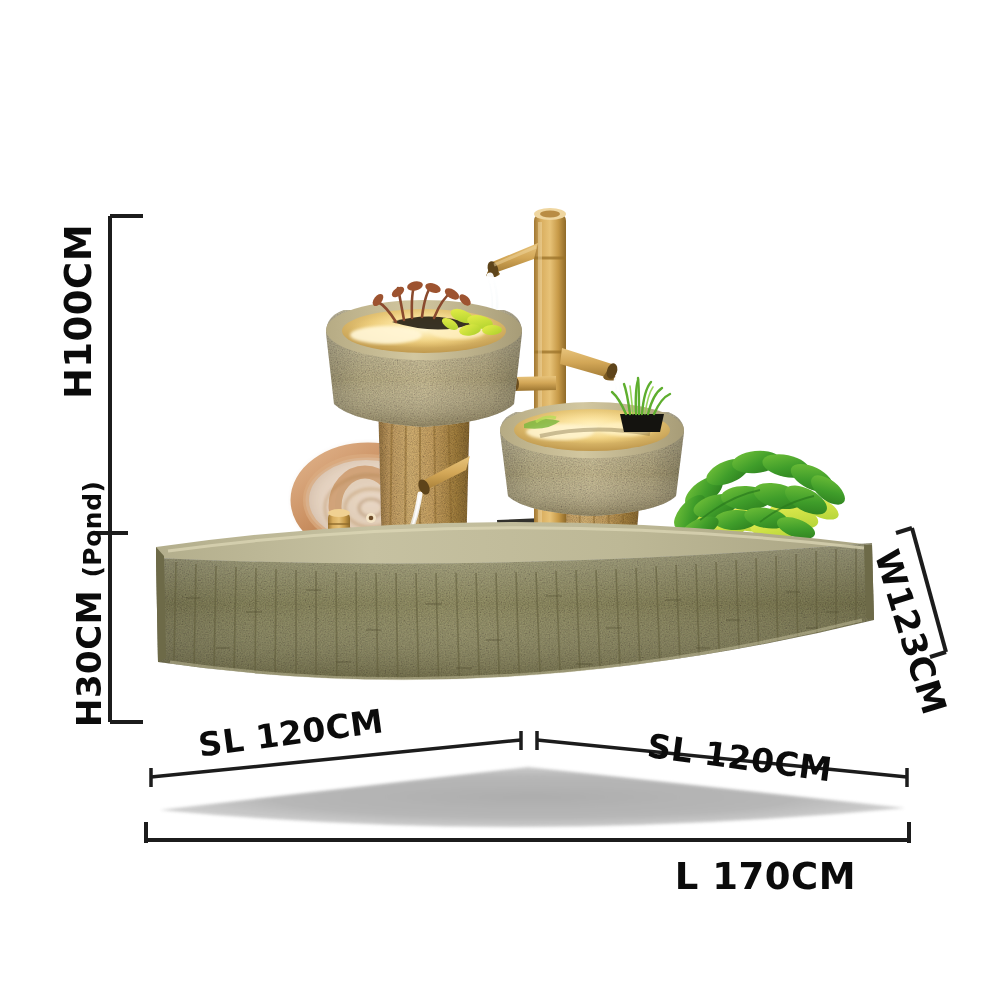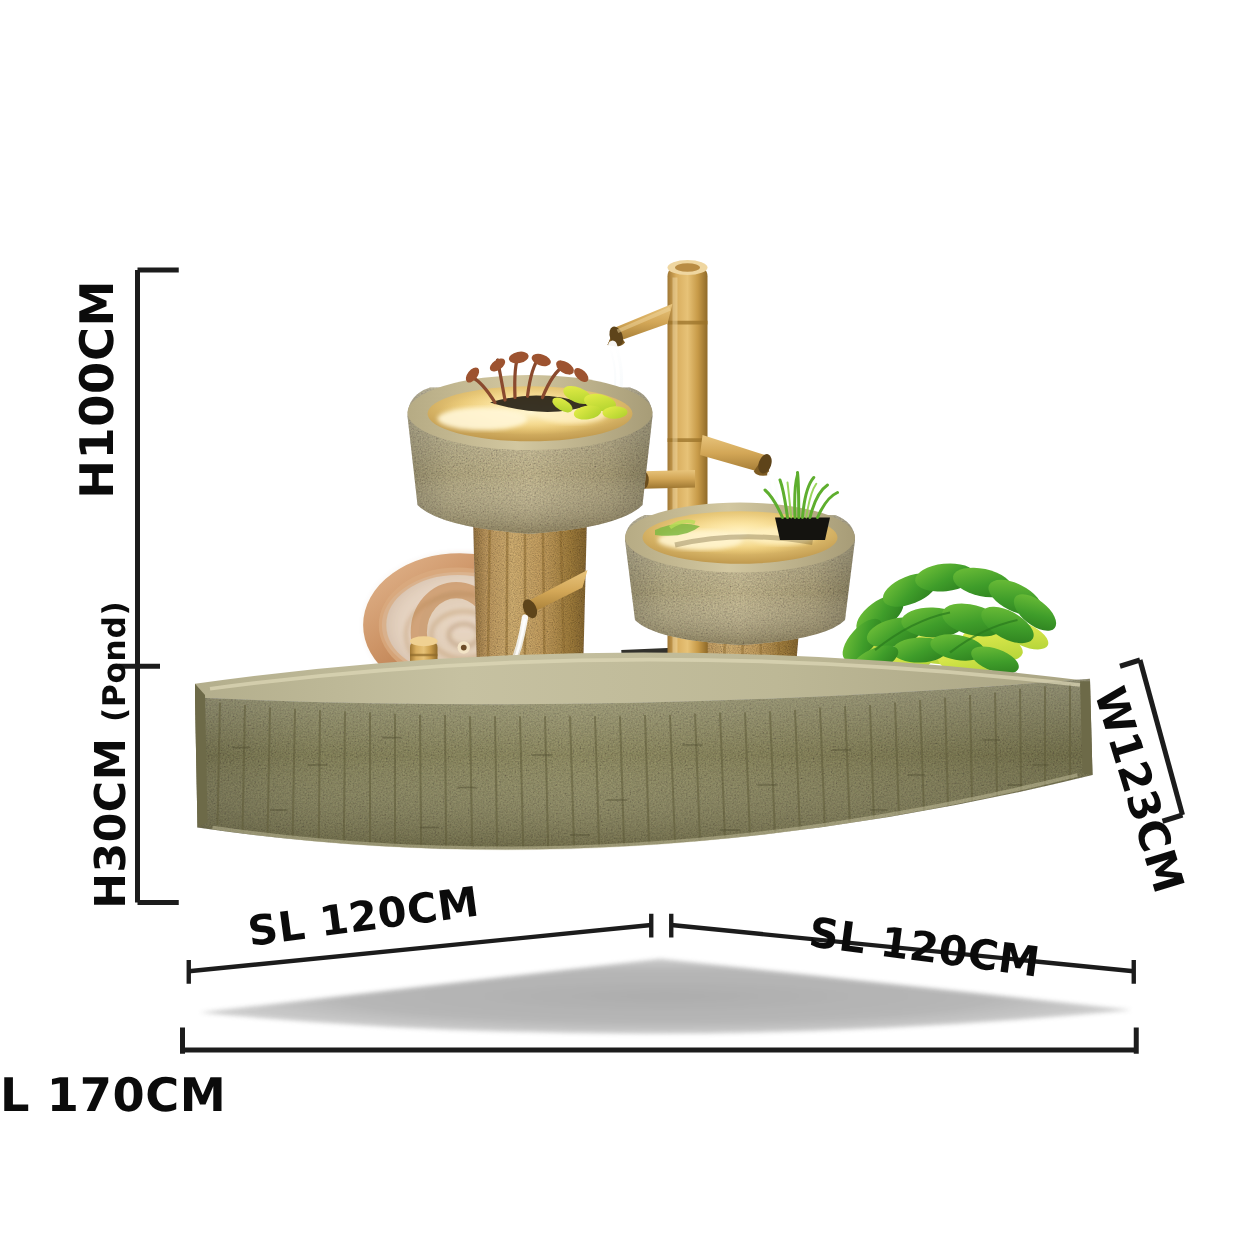--- a/index.html
+++ b/index.html
@@ -53,21 +53,21 @@
   }
   #lbl-sl-right{
     left:650px; top:726px;
     font-size:33px;
     transform:rotate(7.6deg);
     transform-origin:left top;
   }
   #lbl-l170{
     left:0px; top:855px; width:856px;
     font-size:37px;
-    text-align:left;
+    text-align:right;
   }
 </style>
 </head>
 <body>
 
 <div id="stage">
 
   <svg class="layer" id="product" viewBox="0 0 1000 1000">
     <defs>
 

